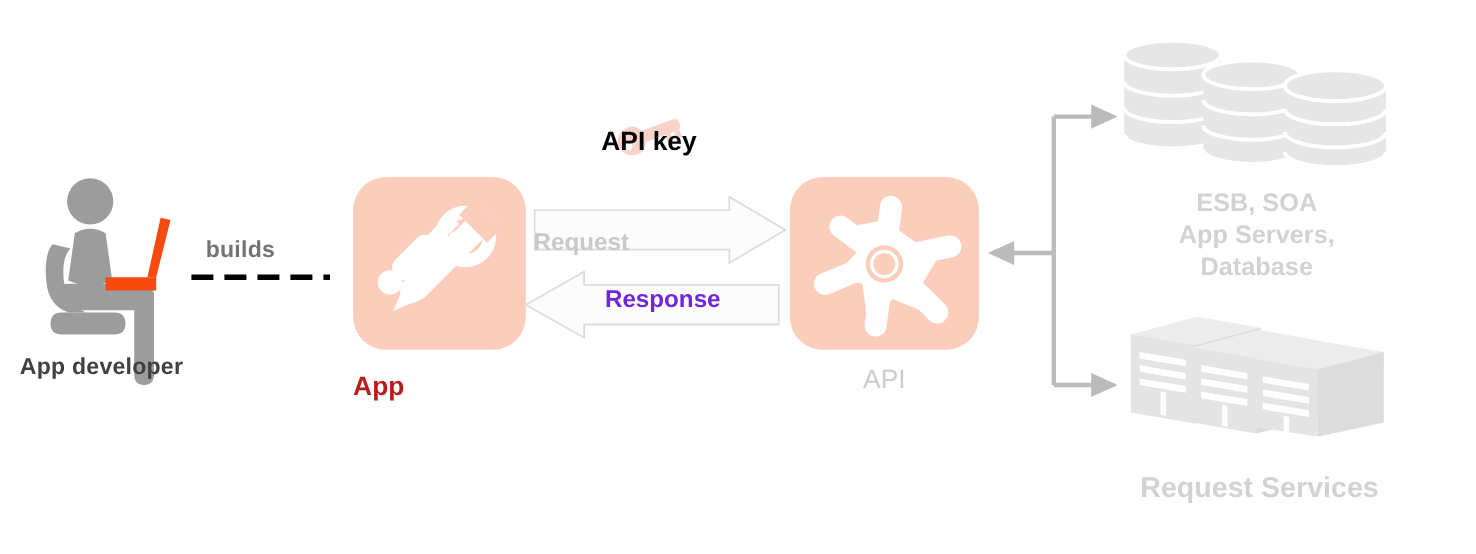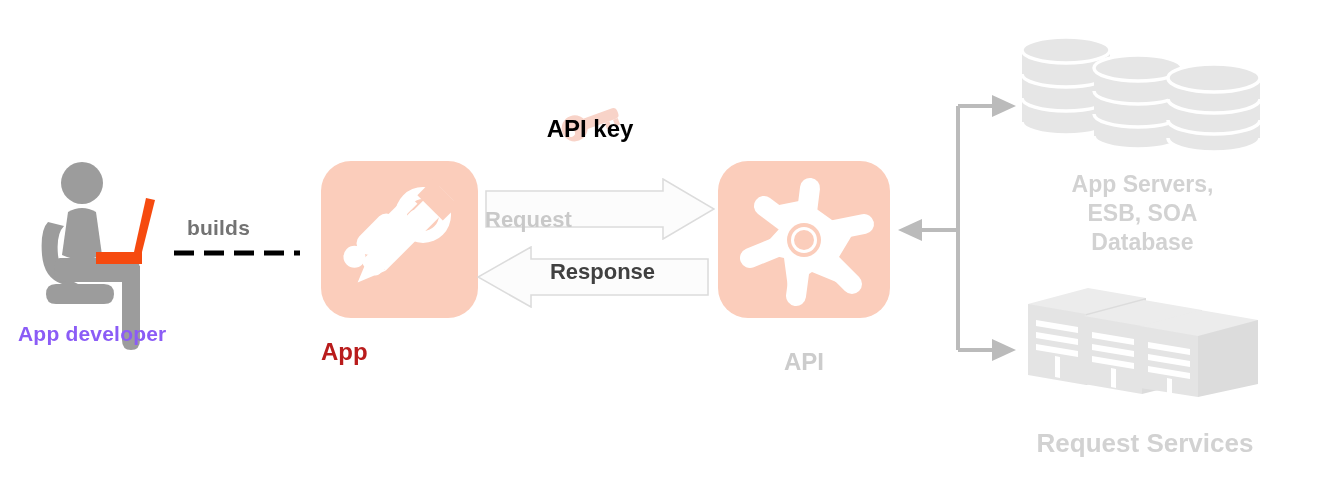--- a/index.html
+++ b/index.html
@@ -18,21 +18,21 @@
     overflow: hidden;
   }
   .abs { position: absolute; }
 
   
   #developer-group { left: 30px; top: 160px; width: 180px; height: 190px; }
   #developer-label {
     left: 18px; top: 322px;
     font-size: 21px;
     font-weight: bold;
-    color: #8b5cf6;
+    color: #404040;
     letter-spacing: 0.2px;
     white-space: nowrap;
   }
 
   
   #builds-label {
     left: 187px; top: 216px;
     font-size: 21px;
     font-weight: bold;
     color: #737373;
@@ -78,39 +78,38 @@
     font-weight: bold;
     color: #c9c9c9;
   }
   #response-arrow { left: 477px; top: 246px; width: 232px; height: 62px; }
   #response-label {
     left: 500px; top: 259px;
     width: 205px;
     text-align: center;
     font-size: 22px;
     font-weight: bold;
-    color: #404040;
+    color: #6d28d9;
   }
 
   
   #api-box {
     left: 718px; top: 161px;
     width: 172px; height: 157px;
     background: #fbcdbb;
     border-radius: 30px;
   }
   #api-icon { left: 728px; top: 166px; width: 152px; height: 148px; }
   #api-label {
     left: 718px; top: 332px;
     width: 172px;
     text-align: center;
     font-size: 24px;
-    font-weight: bold;
+    font-weight: normal;
     color: #cccccc;
-    margin-top: 16px;
   }
 
   
   #backend-connectors { left: 890px; top: 85px; width: 130px; height: 280px; }
 
   
   #database-icon { left: 1018px; top: 36px; width: 245px; height: 120px; }
   #esb-label {
     left: 1030px; top: 170px;
     width: 225px;
@@ -312,22 +311,22 @@
       </g>
       <g fill="none" stroke="#ffffff" stroke-width="3.5">
         <ellipse cx="196" cy="42" rx="46" ry="14"></ellipse>
         <path d="M150 63 a46 14 0 0 0 92 0"></path>
         <path d="M150 84 a46 14 0 0 0 92 0"></path>
         <path d="M150 102 a46 14 0 0 0 92 0"></path>
       </g>
     </svg>
   </div>
   <div class="abs" id="esb-label">
+    <div>ESB, SOA</div>
     <div>App Servers,</div>
-    <div>ESB, SOA</div>
     <div>Database</div>
   </div>
 
   <div class="abs" id="servers-icon">
     <svg width="234" height="115" viewBox="0 0 234 115" xmlns="http://www.w3.org/2000/svg">
 
       <g>
         <path d="M2 22 L62 6 L120 16 L120 24 L60 40 L2 30 Z" fill="#ececec"></path>
         <path d="M2 22 L60 32 L60 103 L2 93 Z" fill="#e4e4e4"></path>
         <path d="M60 32 L120 16 L120 88 L60 103 Z" fill="#dcdcdc"></path>

